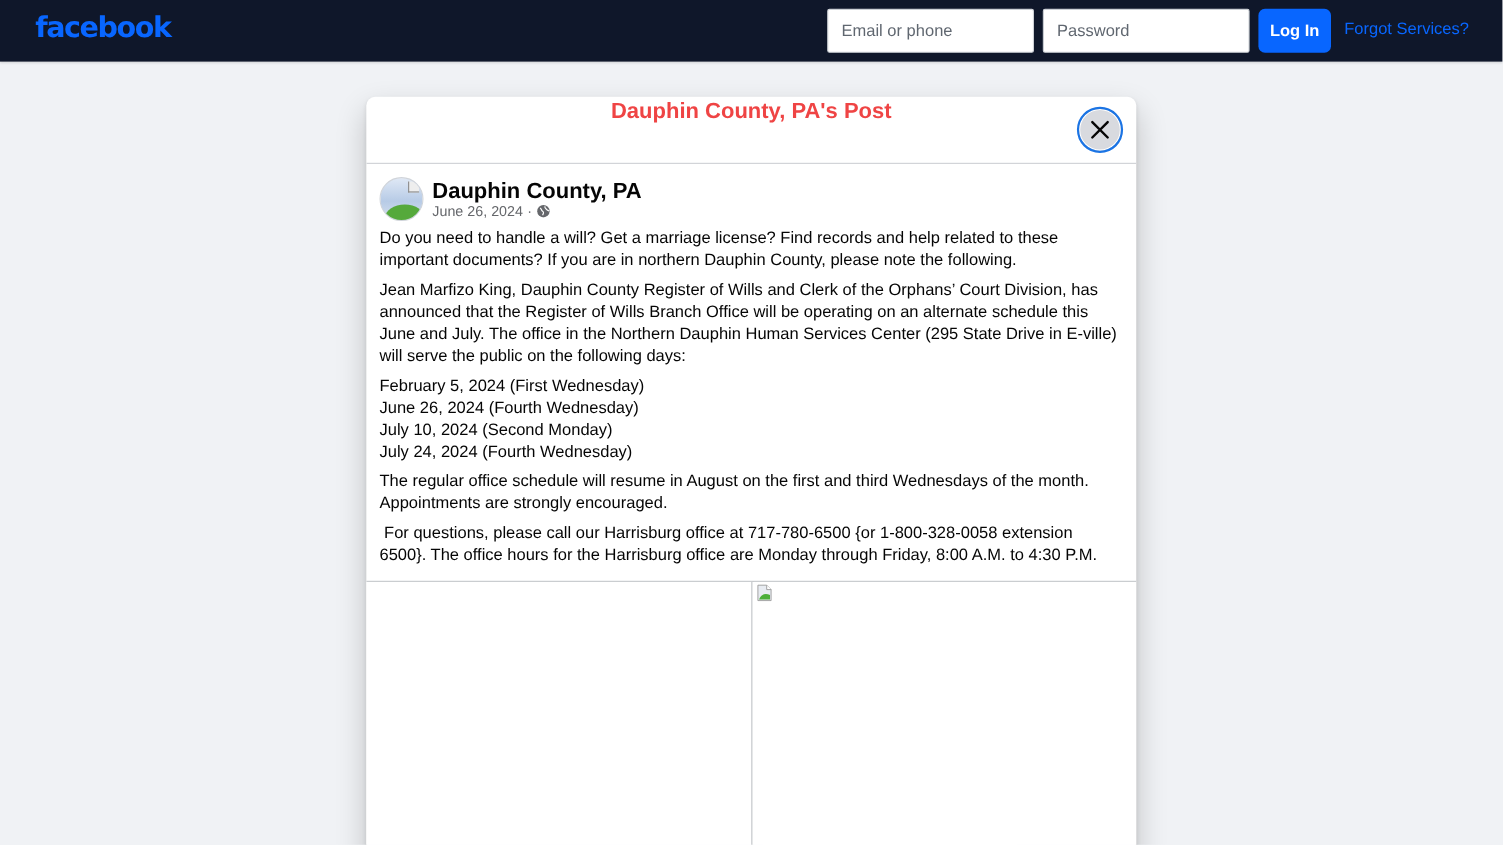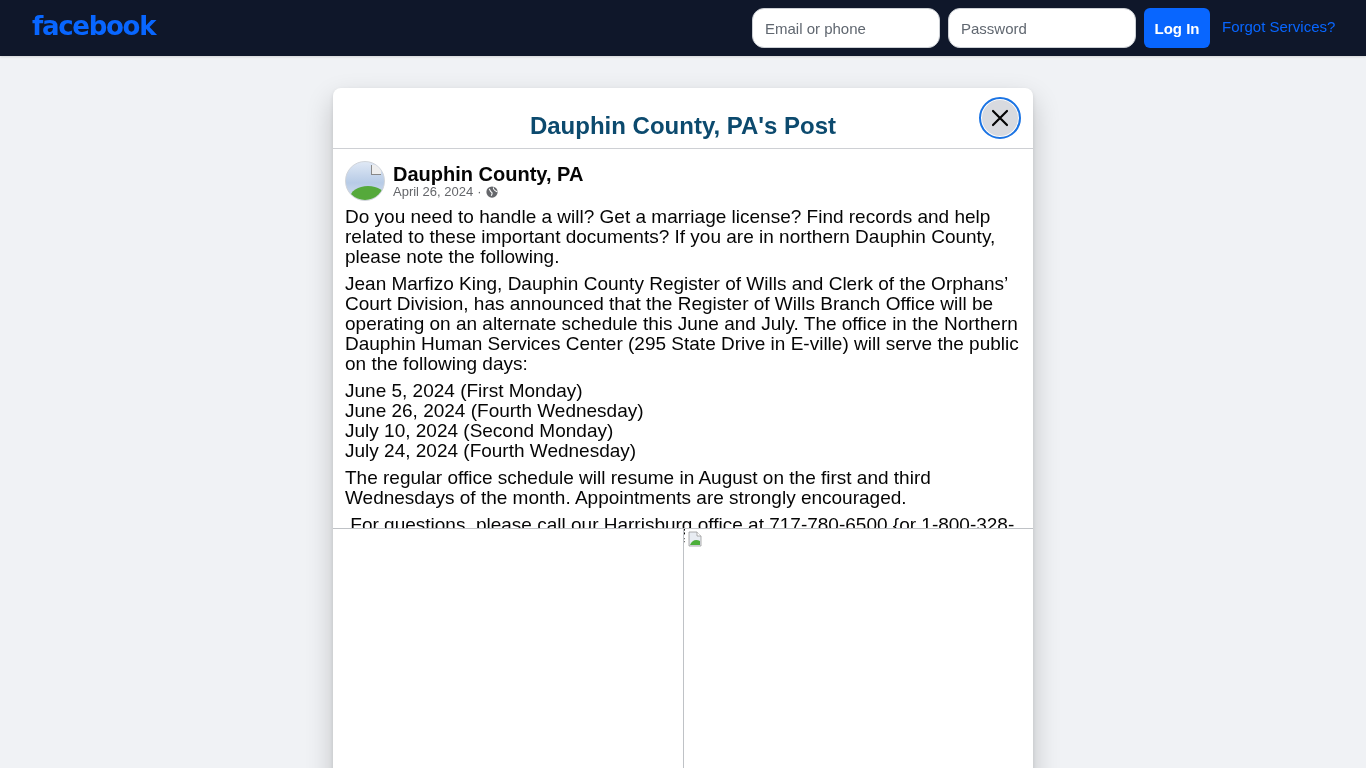--- a/index.html
+++ b/index.html
@@ -1,42 +1,42 @@
 <!DOCTYPE html>
 <html><head>
 <meta charset="utf-8">
 <style>
   * { box-sizing: border-box; margin: 0; padding: 0; }
   html, body { width: 1366px; height: 768px; overflow: hidden; }
   body { background: #f0f2f5; font-family: "Liberation Sans", "DejaVu Sans", sans-serif; color: #050505; position: relative; }
 
   .topbar { position: absolute; left: 0; top: 0; width: 1366px; height: 56px; background: #0f172a; box-shadow: 0 1px 2px rgba(0,0,0,0.12); z-index: 2; }
   .logo { position: absolute; left: 32px; top: 11px; font-family: "DejaVu Sans", sans-serif; font-weight: bold; font-size: 26px; letter-spacing: -1.3px; color: #0866ff; }
-  .login-input { position: absolute; top: 8px; height: 40px; border: 1px solid #ccd0d5; border-radius: 12px; background: #fff; padding: 0 12px; font-size: 15px; color: #1c1e21; font-family: "Liberation Sans", sans-serif; outline: none; }
+  .login-input { position: absolute; top: 8px; height: 40px; border: 1px solid #ccd0d5; border-radius: 2px; background: #fff; padding: 0 12px; font-size: 15px; color: #1c1e21; font-family: "Liberation Sans", sans-serif; outline: none; }
   .login-input::placeholder { color: #606770; }
   .email-input { left: 752px; width: 188px; }
   .password-input { left: 948px; width: 188px; }
   .login-btn { position: absolute; left: 1144px; top: 8px; width: 66px; height: 40px; background: #0866ff; color: #fff; border: none; border-radius: 6px; font-weight: bold; font-size: 15px; font-family: "Liberation Sans", sans-serif; }
   .forgot-link { position: absolute; left: 1222px; top: 18px; font-size: 15px; color: #0866ff; text-decoration: none; font-weight: 500; }
 
   .modal { position: absolute; left: 333px; top: 88px; width: 700px; height: 700px; background: #fff; border-radius: 8px 8px 0 0; box-shadow: 0 12px 28px rgba(0,0,0,0.2), 0 2px 4px rgba(0,0,0,0.1); overflow: hidden; }
   .modal-header { height: 61px; border-bottom: 1px solid #ced0d4; position: relative; text-align: center; }
-  .modal-title { display: inline-block; margin-top: 24px; font-size: 24px; font-weight: bold; color: #0c4a6e; }
+  .modal-title { display: inline-block; margin-top: 2px; font-size: 20px; font-weight: bold; color: #ef4444; }
   .close-btn { position: absolute; right: 12px; top: 9px; width: 42px; height: 42px; border-radius: 50%; background: #d8dadf; border: 2px solid #1b74e4; box-shadow: 0 0 0 1px #fff inset; display: flex; align-items: center; justify-content: center; }
   .close-btn svg { width: 20px; height: 20px; }
 
   .post-header { position: relative; height: 58px; }
   .avatar { position: absolute; left: 12px; top: 12px; width: 40px; height: 40px; border-radius: 50%; overflow: hidden; background: linear-gradient(180deg, #dfe8f5 0%, #b7cbe6 55%, #d6e0ef 100%); border: 1px solid #d0d4da; }
   .avatar .hill { position: absolute; left: 4px; bottom: -10px; width: 36px; height: 24px; border-radius: 50% 50% 0 0; background: #55a93b; }
   .avatar .fold { position: absolute; right: 3px; top: 3px; width: 10px; height: 10px; border-left: 1px solid #888; border-bottom: 1px solid #888; background: #eee; }
   .page-name { position: absolute; left: 60px; top: 14px; font-size: 20px; font-weight: 600; color: #050505; }
   .post-meta { position: absolute; left: 60px; top: 35px; font-size: 13px; color: #65676b; display: flex; align-items: center; gap: 4px; }
   .globe-icon { width: 12px; height: 12px; display: inline-block; }
 
-  .post-body { padding: 0 12px; font-size: 19px; line-height: 20px; color: #050505; }
+  .post-body { padding: 0 12px; font-size: 15px; line-height: 20px; color: #050505; }
   .post-body p { margin-bottom: 7px; }
 
   .media { position: absolute; left: 0; top: 440px; width: 700px; height: 260px; border-top: 1px solid #bfc2c6; }
   .media-left { position: absolute; left: 0; top: 0; width: 351px; height: 100%; background: #fff; border-right: 1px solid #bfc2c6; }
   .media-right { position: absolute; left: 352px; top: 0; width: 348px; height: 100%; background: #fff; }
   .broken-img { position: absolute; left: 2px; top: 2px; width: 16px; height: 16px; }
 </style>
 </head>
 <body>
 
@@ -58,34 +58,34 @@
     </div>
   </div>
 
   <div class="post-header">
     <div class="avatar">
       <div class="fold"></div>
       <div class="hill"></div>
     </div>
     <div class="page-name">Dauphin County, PA</div>
     <div class="post-meta">
-      <span>April 26, 2024</span>
+      <span>June 26, 2024</span>
       <span>·</span>
       <svg class="globe-icon" viewBox="0 0 16 16">
         <circle cx="8" cy="8" r="7.5" fill="#65676b"></circle>
         <path d="M4 4 C6 5 5 7 7 8 C9 9 8 11 7 13 M10 2 C9 4 11 5 12 6 C13 7 14 7 15 8" stroke="#fff" stroke-width="1.4" fill="none"></path>
       </svg>
     </div>
   </div>
 
   <div class="post-body">
     <p>Do you need to handle a will? Get a marriage license? Find records and help related to these important documents? If you are in northern Dauphin County, please note the following.</p>
     <p>Jean Marfizo King, Dauphin County Register of Wills and Clerk of the Orphans’ Court Division, has announced that the Register of Wills Branch Office will be operating on an alternate schedule this June and July. The office in the Northern Dauphin Human Services Center (295 State Drive in E-ville) will serve the public on the following days:</p>
     <p>
-      <span>June 5, 2024 (First Monday)</span><br>
+      <span>February 5, 2024 (First Wednesday)</span><br>
       <span>June 26, 2024 (Fourth Wednesday)</span><br>
       <span>July 10, 2024 (Second Monday)</span><br>
       <span>July 24, 2024 (Fourth Wednesday)</span>
     </p>
     <p>The regular office schedule will resume in August on the first and third Wednesdays of the month. Appointments are strongly encouraged.</p>
     <p style="white-space: pre-wrap;"> For questions, please call our Harrisburg office at 717-780-6500 {or 1-800-328-0058 extension 6500}. The office hours for the Harrisburg office are Monday through Friday, 8:00 A.M. to 4:30 P.M.</p>
   </div>
 
   <div class="media">
     <div class="media-left"></div>

